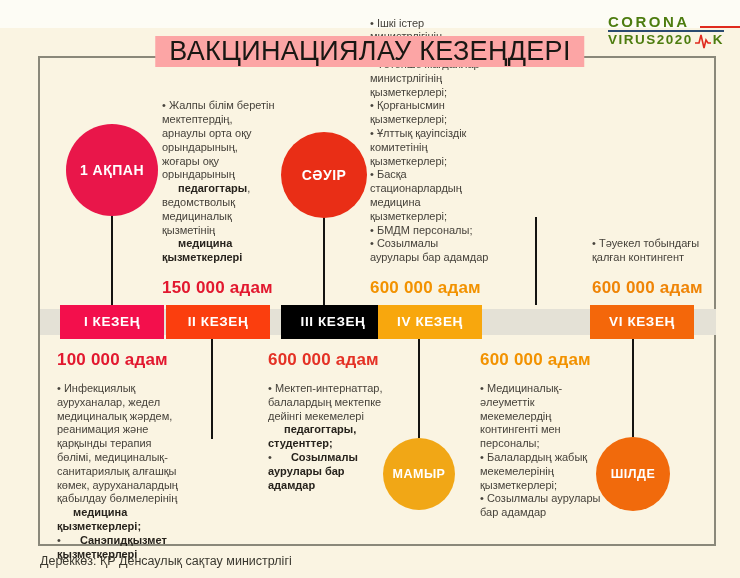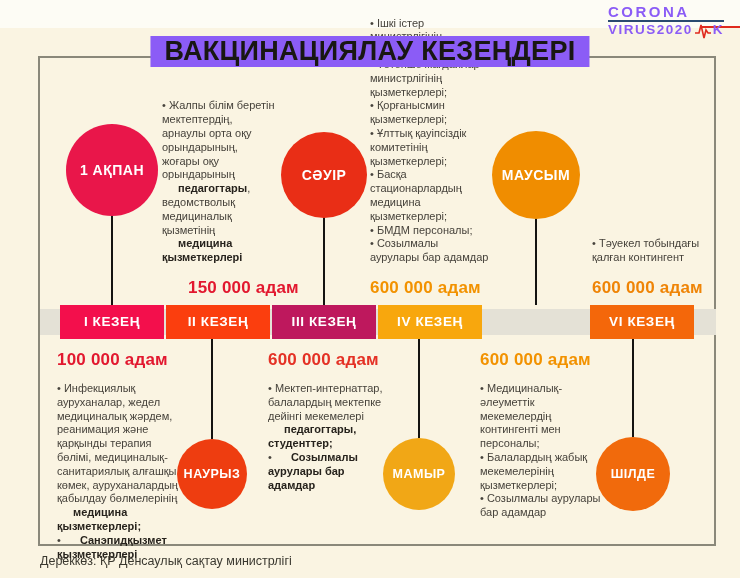--- a/index.html
+++ b/index.html
@@ -1,30 +1,30 @@
 <!DOCTYPE html>
 <html><head>
 <meta charset="utf-8">
 <style>
   html,body{margin:0;padding:0;}
   .page{position:relative;width:740px;height:578px;background:#faf4e2;overflow:hidden;
         font-family:"Liberation Sans","DejaVu Sans",sans-serif;color:#44403a;}
   .topband{position:absolute;top:0;left:0;width:740px;height:28px;background:#fdfcf5;}
   
-  .logo{position:absolute;top:4px;right:16px;color:#8b5cf6;z-index:3;text-align:left;}
+  .logo{position:absolute;top:14px;right:16px;color:#4d7c0f;z-index:3;text-align:left;}
   .logo-top{font-size:15px;font-weight:bold;letter-spacing:2.5px;border-bottom:2px solid #2a4a70;
             padding-bottom:1px;line-height:15px;}
   .logo-bottom{font-size:13.5px;font-weight:bold;letter-spacing:1.5px;line-height:15px;display:flex;align-items:center;}
   .pulse{margin:0 1px -2px 1px;}
   .redline{position:absolute;top:26px;right:0;width:40px;height:2px;background:#e02a1e;z-index:2;}
   
   .frame{position:absolute;left:38px;top:56px;width:678px;height:490px;
          border:2px solid #8a887a;box-sizing:border-box;z-index:1;}
   .title{position:absolute;top:36px;left:50%;transform:translateX(-50%);margin:0;z-index:3;
-         background:#8b5cf6;padding:0 14px;font-size:27px;font-weight:700;letter-spacing:.3px;
+         background:#fca5a5;padding:0 14px;font-size:27px;font-weight:400;letter-spacing:.3px;
          color:#191713;white-space:nowrap;}
   
   .bar{position:absolute;left:40px;top:309px;width:676px;height:26px;background:#e4e1d6;z-index:2;}
   .stage{position:absolute;top:305px;width:104px;height:34px;line-height:34px;text-align:center;
          color:#fff;font-size:13.5px;font-weight:bold;letter-spacing:.6px;z-index:4;white-space:nowrap;}
   .stem{position:absolute;width:2px;background:#141311;z-index:2;}
   
   .circle{position:absolute;border-radius:50%;display:flex;align-items:center;justify-content:center;
           z-index:3;color:#fff;font-weight:bold;letter-spacing:.5px;text-align:right;}
   .circle.big{font-size:14px;}
@@ -55,54 +55,48 @@
     </div>
   </div>
   <div class="redline"></div>
 
   <div class="frame"></div>
   <h1 class="title">ВАКЦИНАЦИЯЛАУ КЕЗЕҢДЕРІ</h1>
 
   <div class="bar"></div>
   <div class="stage" style="left: 60px; background-color: rgb(243, 15, 76);">I КЕЗЕҢ</div>
   <div class="stage" style="left: 166px; background-color: rgb(251, 62, 14);">II КЕЗЕҢ</div>
-  <div class="stage" style="left: 272px; background-color: #be185d;">III КЕЗЕҢ</div>
+  <div class="stage" style="left: 281px; background-color: #000000;">III КЕЗЕҢ</div>
   <div class="stage" style="left: 378px; background-color: rgb(248, 167, 13);">IV КЕЗЕҢ</div>
   <div class="stage" style="left: 590px; background-color: rgb(244, 103, 10);">VI КЕЗЕҢ</div>
 
   <div class="stem" style="left:111px;top:214px;height:91px"></div>
   <div class="stem" style="left:323px;top:216px;height:89px"></div>
   <div class="stem" style="left:535px;top:217px;height:88px"></div>
   <div class="stem" style="left:211px;top:339px;height:100px"></div>
   <div class="stem" style="left:418px;top:339px;height:99px"></div>
   <div class="stem" style="left:632px;top:339px;height:98px"></div>
 
   <div class="circle big" style="left: 66px; top: 124px; width: 92px; height: 92px; background-color: rgb(233, 22, 74);">
     <span>1 АҚПАН</span>
   </div>
   <div class="circle big" style="left: 281px; top: 132px; width: 86px; height: 86px; background-color: rgb(233, 46, 22);">
     <span>СӘУІР</span>
   </div>
-  <div class="circle big" style="left: 492px; top: 131px; width: 88px; height: 88px; background-color: rgb(240, 141, 0);">
-    <span>МАУСЫМ</span>
-  </div>
 
-  <div class="circle small" style="left: 177px; top: 439px; width: 70px; height: 70px; background-color: rgb(238, 61, 16);">
-    <span>НАУРЫЗ</span>
-  </div>
   <div class="circle small" style="left: 383px; top: 438px; width: 72px; height: 72px; background-color: rgb(241, 167, 22);">
     <span>МАМЫР</span>
   </div>
   <div class="circle small" style="left: 596px; top: 437px; width: 74px; height: 74px; background-color: rgb(241, 106, 12);">
     <span>ШІЛДЕ</span>
   </div>
 
   <div class="cell top-cell" style="left:162px;bottom:280px;width:116px">
     <div class="list">• Жалпы білім беретін мектептердің, арнаулы орта оқу орындарының, жоғары оқу орындарының <b>педагогтары</b>, ведомстволық медициналық қызметінің <b>медицина қызметкерлері</b></div>
-    <div class="count" style="color: rgb(226, 24, 47); margin-left: 26px;">150 000 адам</div>
+    <div class="count" style="color: rgb(226, 24, 47);">150 000 адам</div>
   </div>
   <div class="cell top-cell" style="left:370px;bottom:280px;width:120px">
     <div class="list">• Ішкі істер министрлігінің қызметкерлері;<br>• Төтенше жағдайлар министрлігінің қызметкерлері;<br>• Қорғанысмин қызметкерлері;<br>• Ұлттық қауіпсіздік комитетінің қызметкерлері;<br>• Басқа стационарлардың медицина қызметкерлері;<br>• БМДМ персоналы;<br>• Созылмалы аурулары бар адамдар</div>
     <div class="count" style="color: rgb(242, 146, 0);">600 000 адам</div>
   </div>
   <div class="cell top-cell" style="left:592px;bottom:280px;width:118px">
     <div class="list">• Тәуекел тобындағы қалған контингент</div>
     <div class="count" style="color: rgb(239, 132, 6);">600 000 адам</div>
   </div>
 

